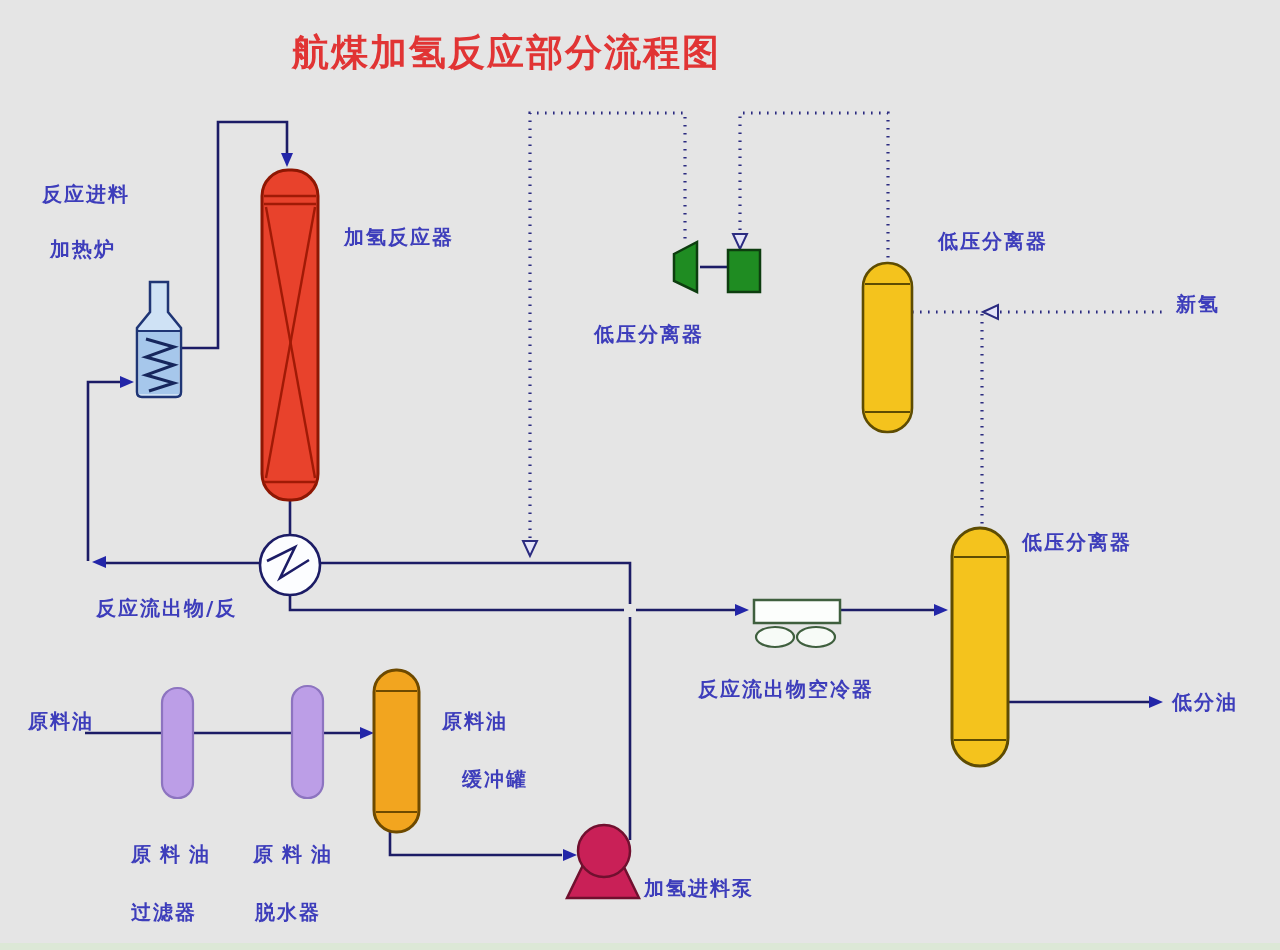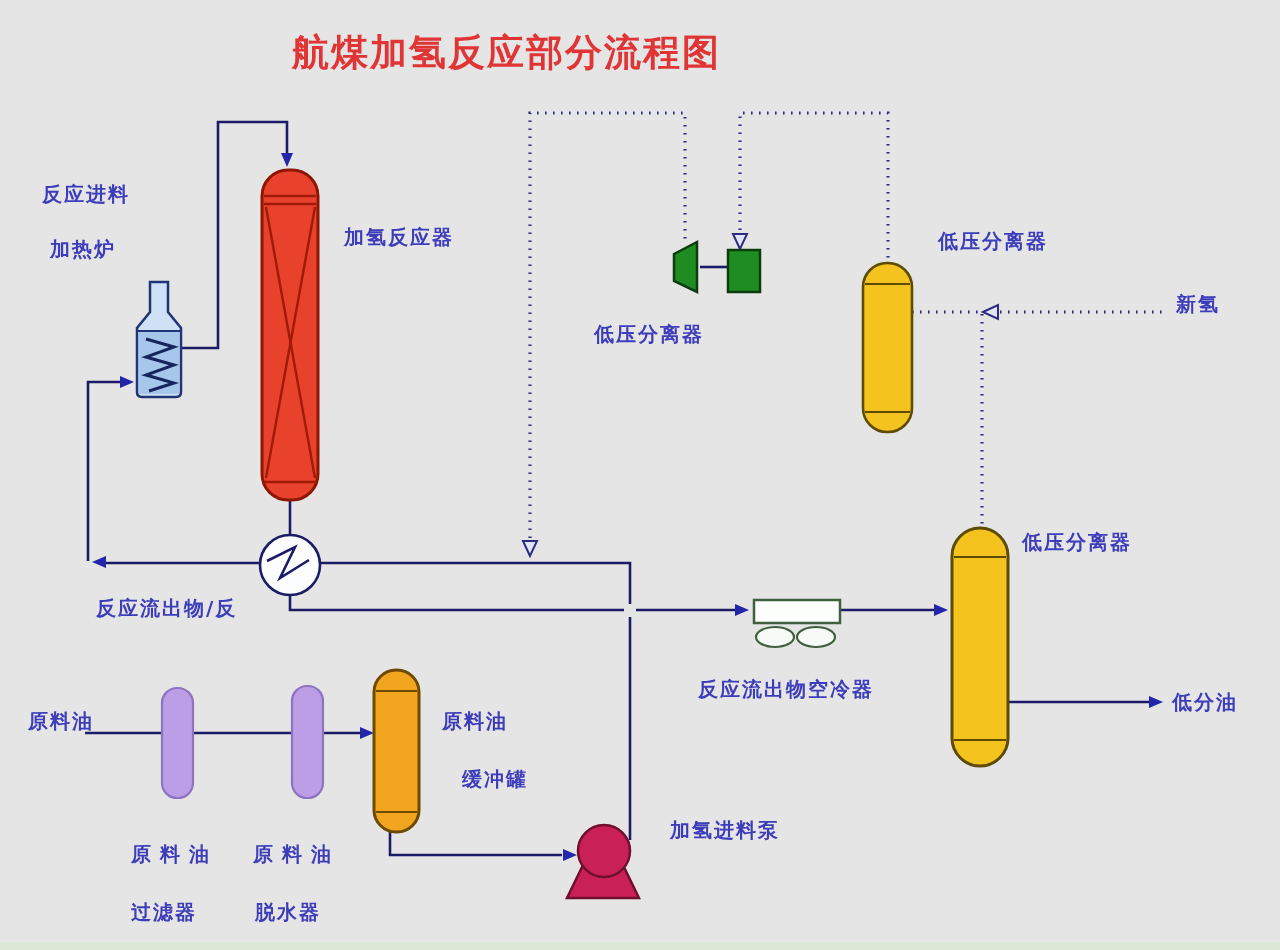--- a/index.html
+++ b/index.html
@@ -136,16 +136,16 @@
   <div class="lbl" style="left:1176px;top:294px;">新氢</div>
   <div class="lbl" style="left:1022px;top:532px;">低压分离器</div>
   <div class="lbl" style="left:96px;top:598px;">反应流出物/反</div>
   <div class="lbl" style="left:28px;top:711px;">原料油</div>
   <div class="lbl spaced" style="left:131px;top:844px;">原料油</div>
   <div class="lbl" style="left:131px;top:902px;">过滤器</div>
   <div class="lbl spaced" style="left:253px;top:844px;">原料油</div>
   <div class="lbl" style="left:255px;top:902px;">脱水器</div>
   <div class="lbl" style="left:442px;top:711px;">原料油</div>
   <div class="lbl" style="left:442px;top:769px;margin-left:20px;">缓冲罐</div>
-  <div class="lbl" style="left:644px;top:820px;margin-left:26px;">加氢进料泵</div>
+  <div class="lbl" style="left:644px;top:878px;">加氢进料泵</div>
   <div class="lbl" style="left:698px;top:679px;">反应流出物空冷器</div>
   <div class="lbl" style="left:1172px;top:692px;">低分油</div>
 </div>
 
 </body></html>

